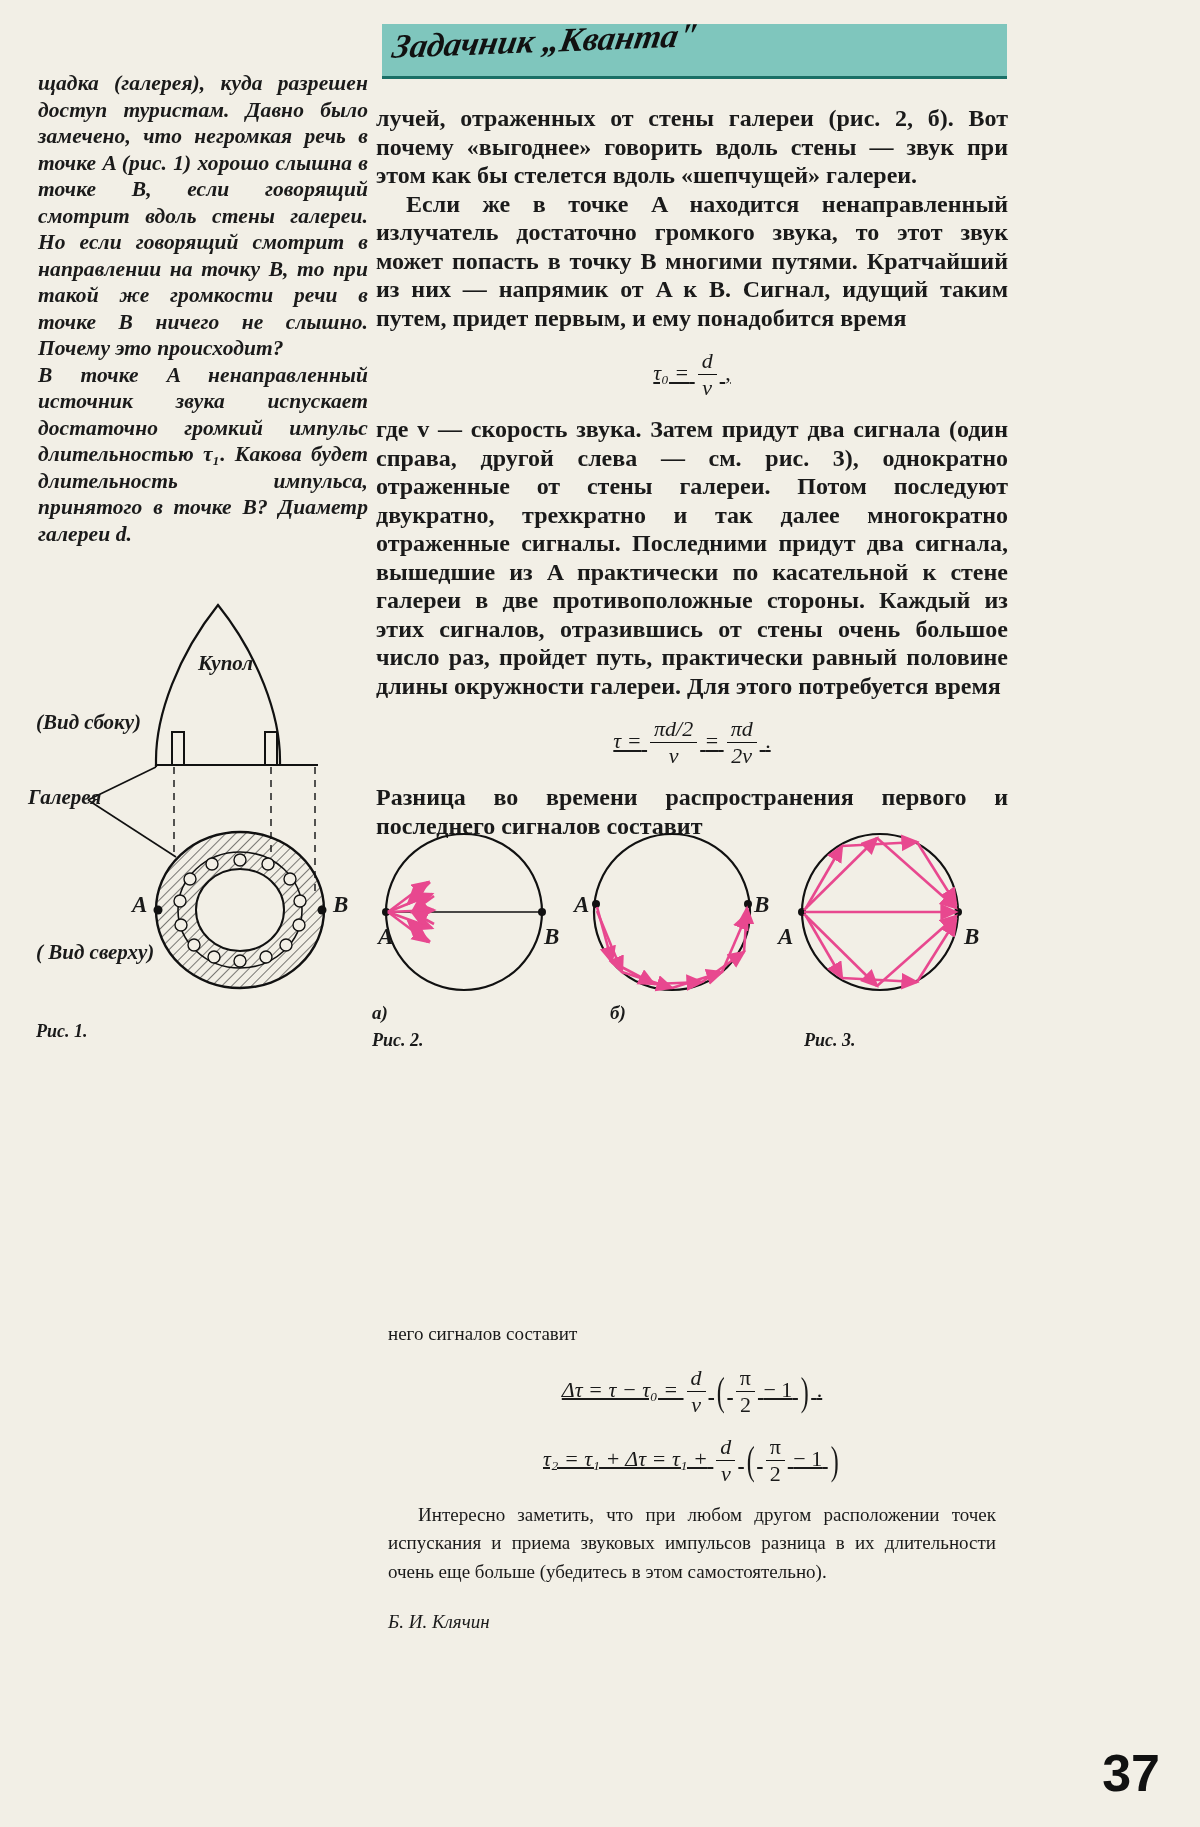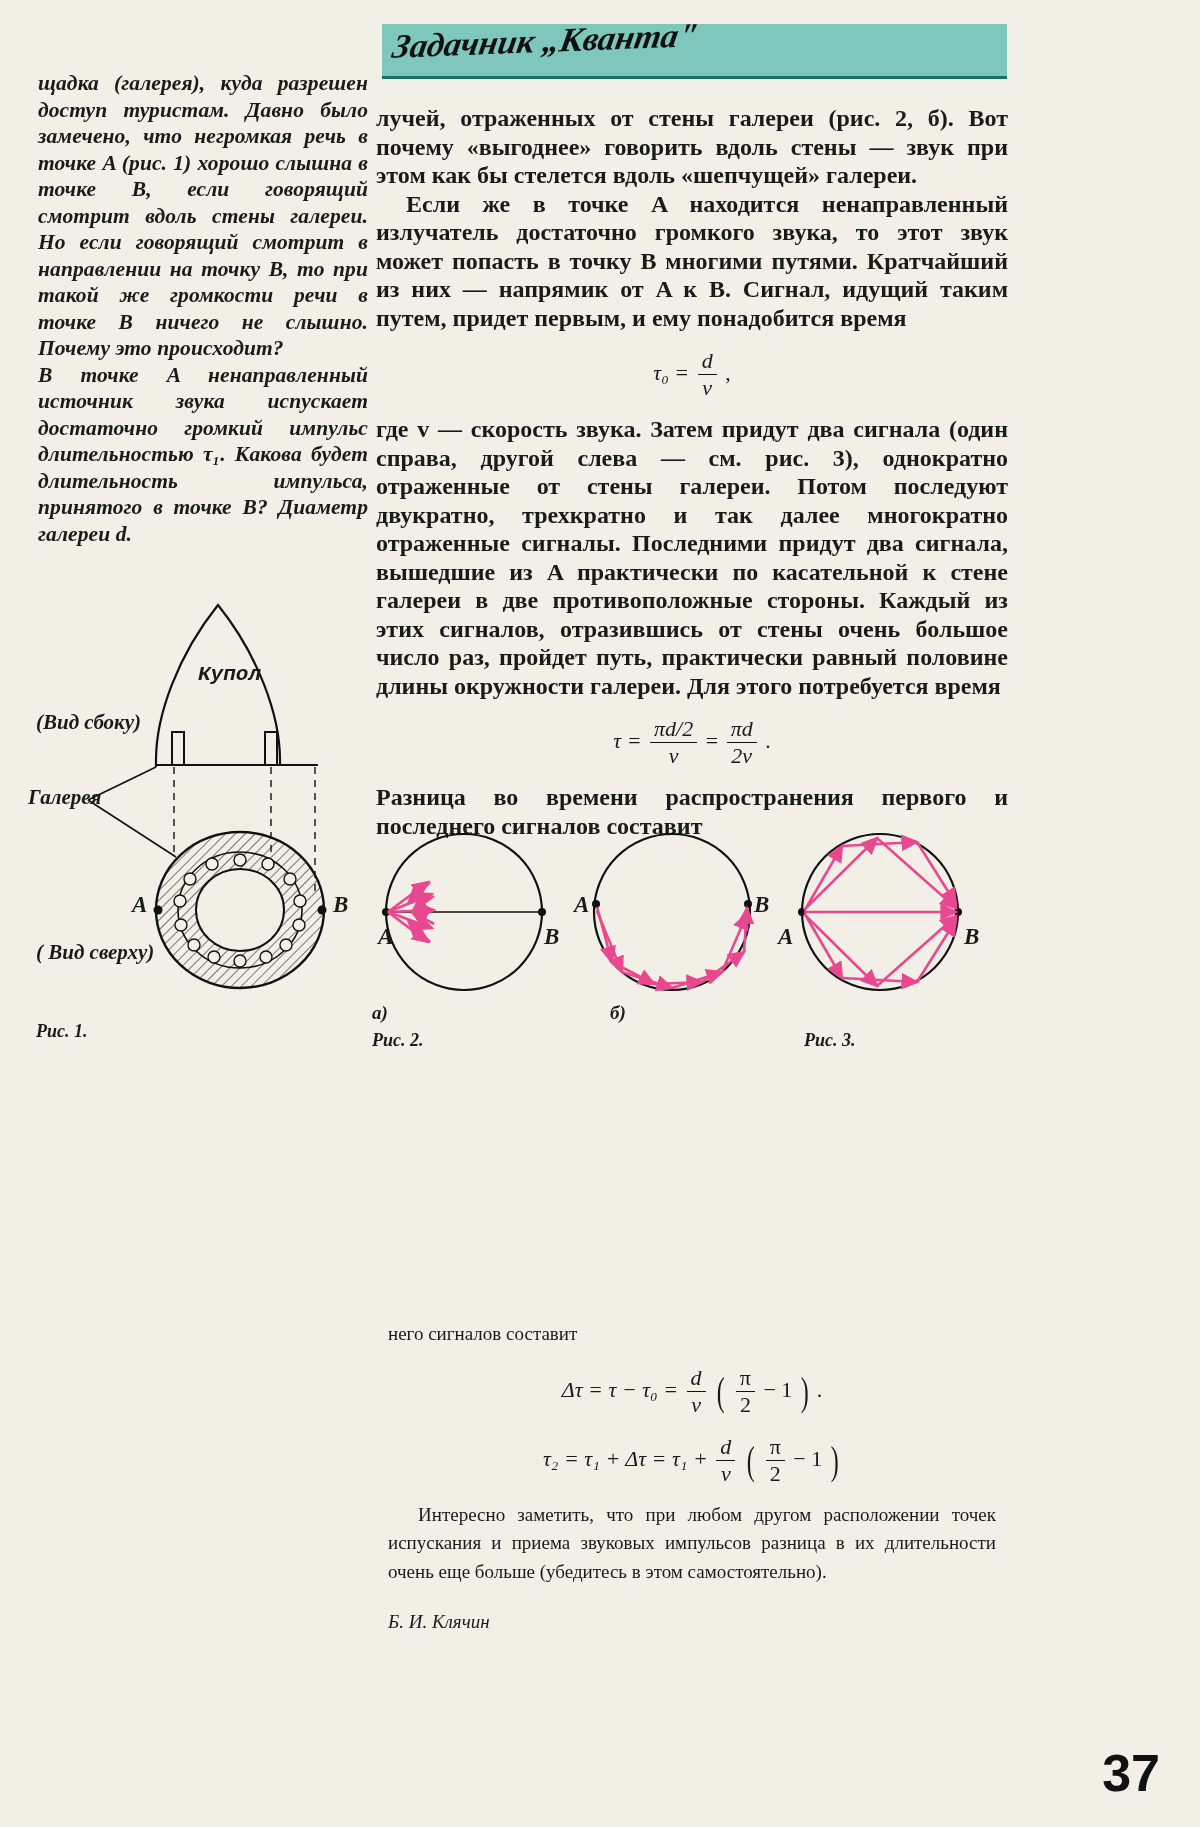--- a/index.html
+++ b/index.html
@@ -79,20 +79,21 @@
     line-height: 28.5px;
     text-align: justify;
     text-align-last: left;
     font-weight: 600;
   }
   .right-col p.indent { text-indent: 30px; }
   .formula {
     text-align: center;
     margin: 16px 0 14px 0;
     font-size: 22px;
+    text-decoration: underline;
   }
   .frac {
     display: inline-block;
     vertical-align: middle;
     text-align: center;
     margin: 0 3px;
   }
   .frac .num { display: block; padding: 0 4px; border-bottom: 1.4px solid #111; }
   .frac .den { display: block; padding: 0 4px; }
   .ital { font-style: italic; }
@@ -267,21 +268,21 @@
       </g>
 
       <circle cx="130" cy="315" r="4.5" fill="#111"></circle>
       <circle cx="294" cy="315" r="4.5" fill="#111"></circle>
 
       <polyline points="60,205 128,172 128,172" fill="none" stroke="#111" stroke-width="1.6"></polyline>
       <polyline points="60,205 148,262" fill="none" stroke="#111" stroke-width="1.6"></polyline>
     </svg>
 
     <div class="fig1-label" style="left:8px; top:115px;">(Вид сбоку)</div>
-    <div class="fig1-label" style="left:170px; top:67px;font-family:Liberation Mono, monospace;">Купол</div>
+    <div class="fig1-label" style="left:170px; top:56px;">Купол</div>
     <div class="fig1-label" style="left:0px; top:190px;">Галерея</div>
     <div class="fig1-label" style="left:8px; top:345px;">( Вид сверху)</div>
     <div class="fig1-label" style="left:104px; top:297px; font-size:23px;">A</div>
     <div class="fig1-label" style="left:305px; top:297px; font-size:23px;">B</div>
     <div class="fig-caption" style="position:absolute; left:8px; top:426px;">Рис. 1.</div>
   </div>
 
   <div class="fig-row">
     <svg width="640" height="230" viewBox="0 0 640 230">
       <defs>

